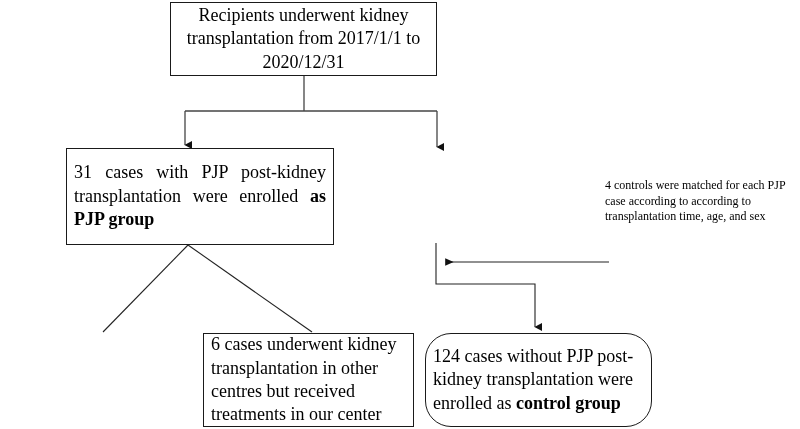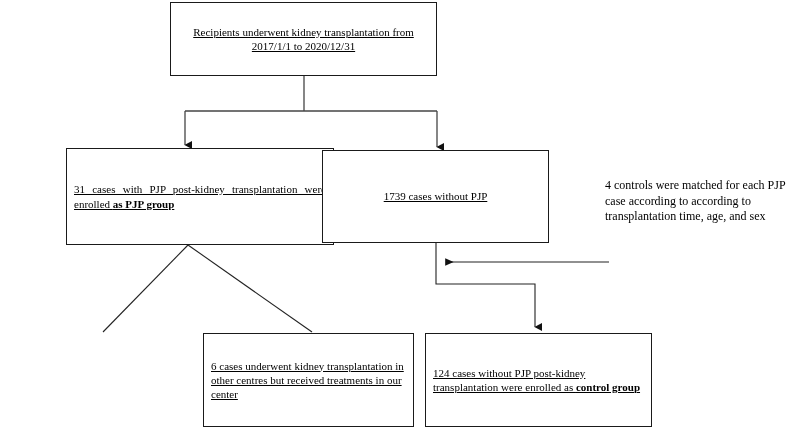--- a/index.html
+++ b/index.html
@@ -31,35 +31,34 @@
     display: flex;
     align-items: center;
     justify-content: center;
     z-index: 2;
   }
   .node .txt {
     display: block;
     width: 100%;
     padding: 0 7px;
     line-height: 1.30;
-    font-size: 11px;
-    text-decoration: underline;
+    font-size: 18px;
   }
   .center .txt { text-align: center; }
   .just .txt  { text-align: justify; text-align-last: left; }
   .left .txt  { text-align: left; }
   b { font-weight: bold; }
 
   
   #node-top        { left: 170px; top: 2px;   width: 267px; height: 74px; }
   #node-pjp        { left: 66px;  top: 148px; width: 268px; height: 97px; }
   #node-nopjp      { left: 322px; top: 150px; width: 227px; height: 93px; }
   #node-own-centre { left: 2px;   top: 333px; width: 198px; height: 94px; }
   #node-other-ctr  { left: 203px; top: 333px; width: 211px; height: 94px; }
-  #node-control    { left: 425px; top: 333px; width: 227px; height: 94px; }
+  #node-control    { left: 425px; top: 333px; width: 227px; height: 94px; border-radius: 26px; }
 
   
   #annotation {
     position: absolute;
     left: 605px;
     top: 178px;
     width: 195px;
     font-size: 12px;
     line-height: 1.30;
     text-align: left;
@@ -98,23 +97,20 @@
   </svg>
 
   <div class="node center" id="node-top">
     <span class="txt">Recipients underwent kidney transplantation from 2017/1/1 to 2020/12/31</span>
   </div>
 
   <div class="node just" id="node-pjp">
     <span class="txt"><span>31 cases with PJP post-kidney transplantation were enrolled </span><b>as PJP group</b></span>
   </div>
 
-  <div class="node center" id="node-nopjp">
-    <span class="txt">1739 cases without PJP</span>
-  </div>
 
 
   <div class="node left" id="node-other-ctr">
     <span class="txt">6 cases underwent kidney transplantation in other centres but received treatments in our center</span>
   </div>
 
   <div class="node left" id="node-control">
     <span class="txt"><span>124 cases without PJP post-kidney transplantation were enrolled as </span><b>control group</b></span>
   </div>
 

